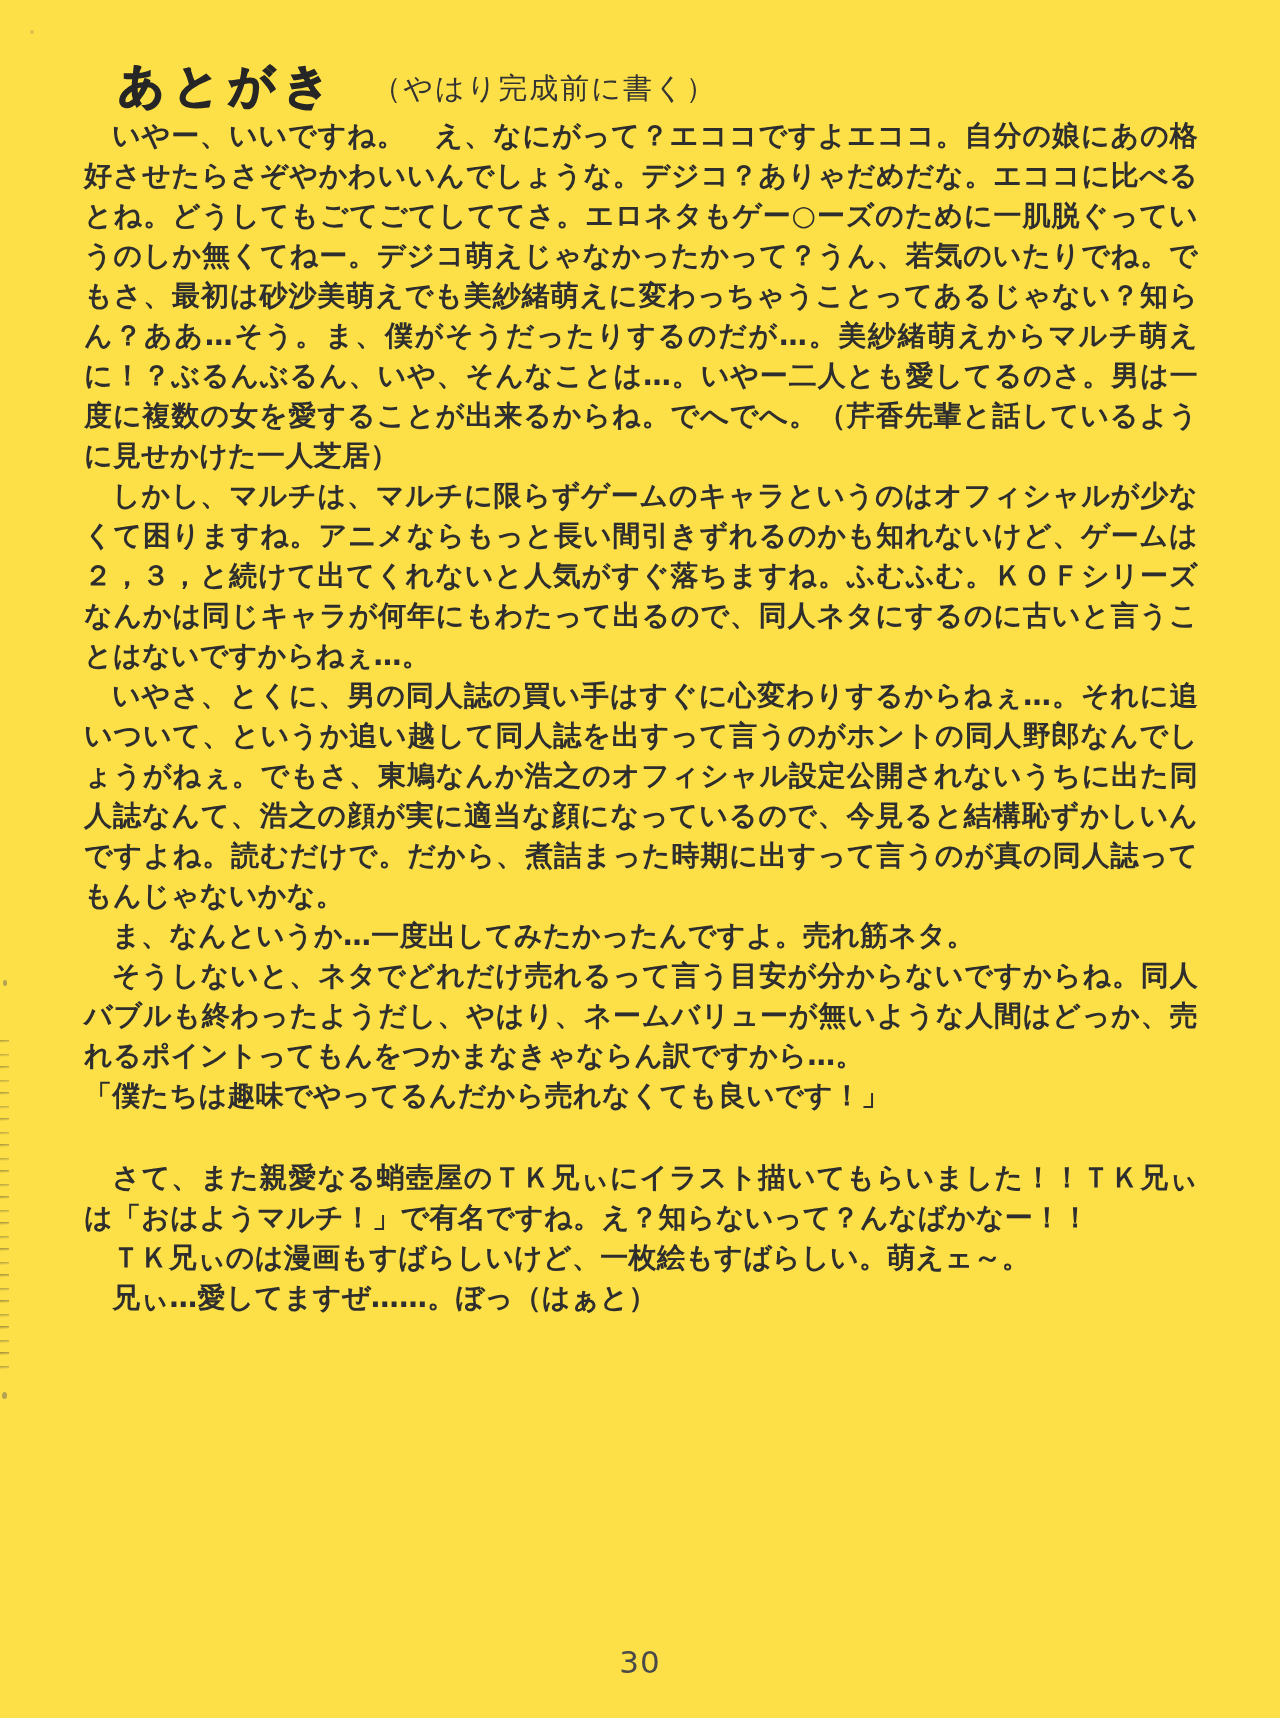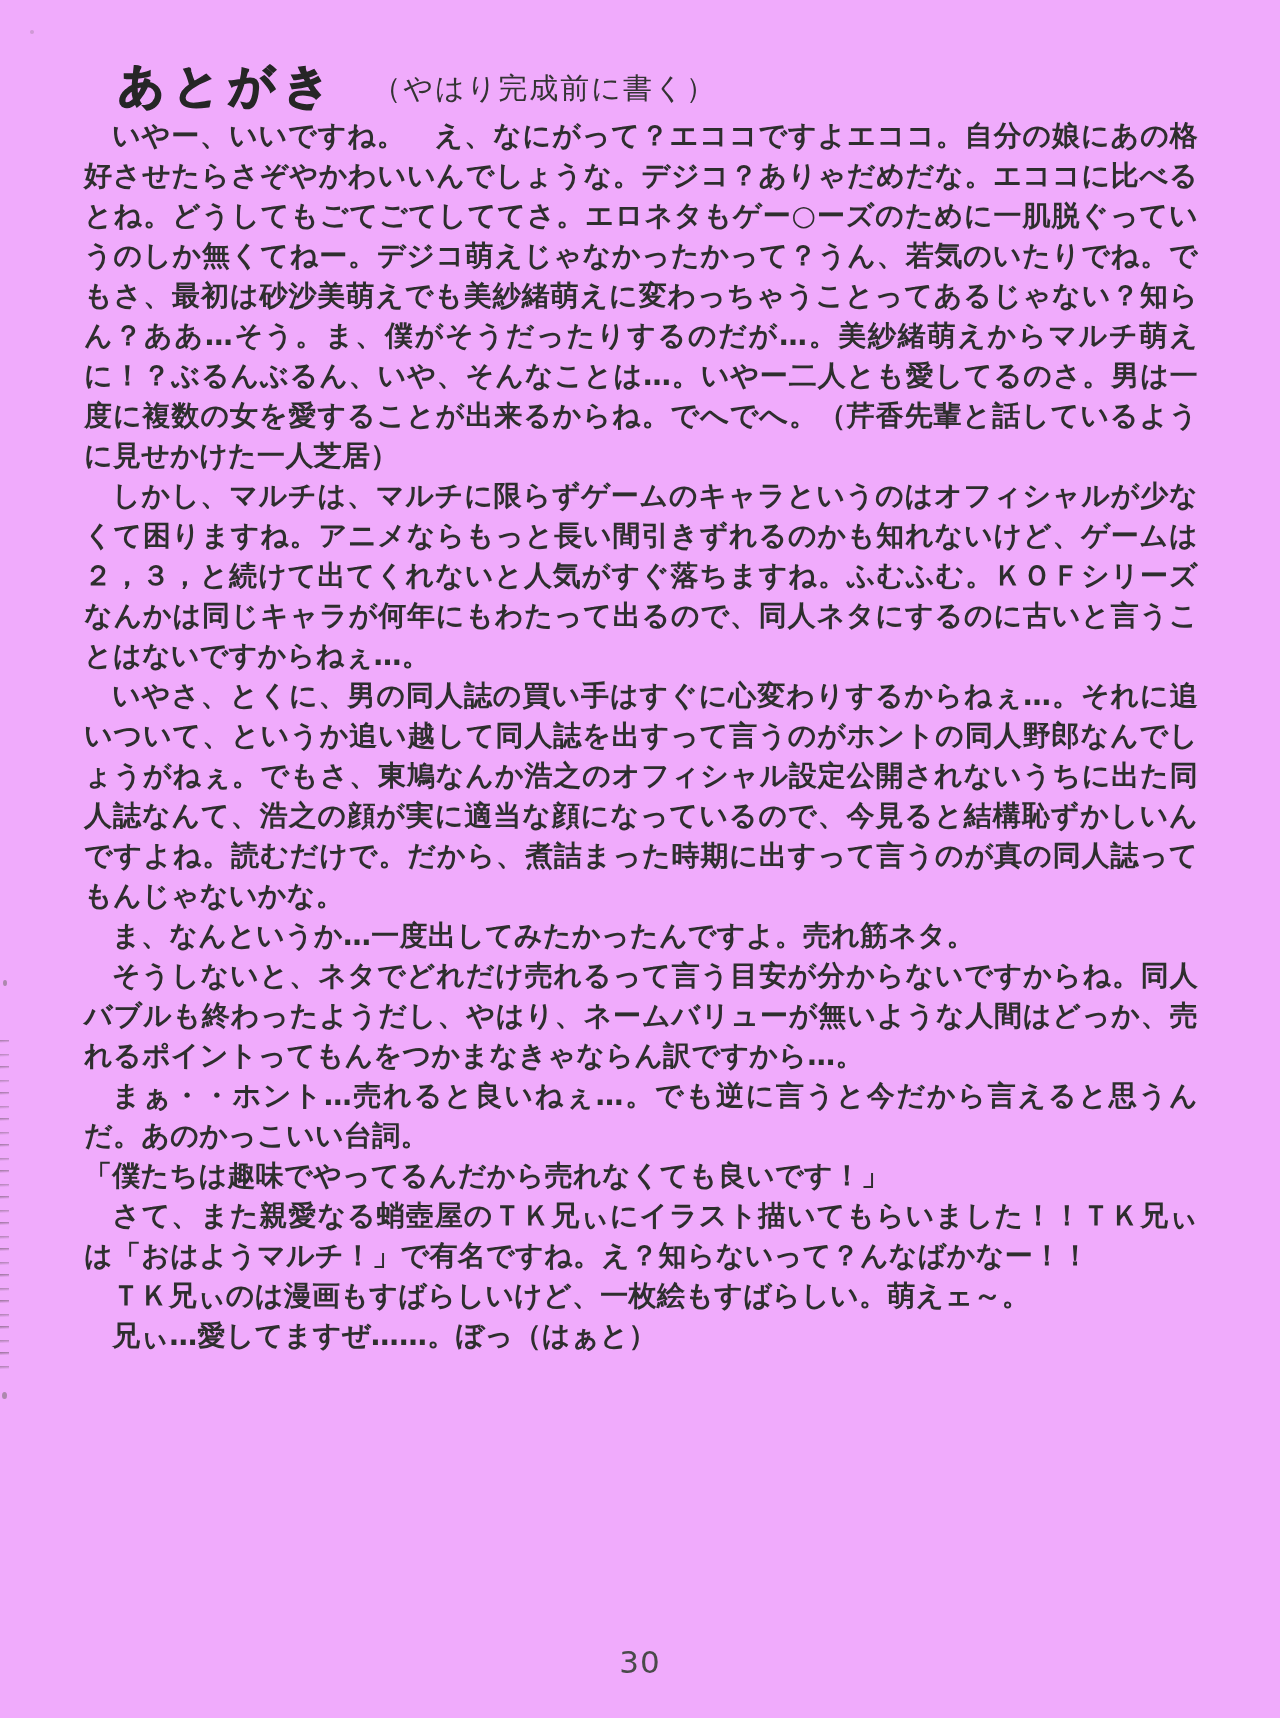--- a/index.html
+++ b/index.html
@@ -6,21 +6,21 @@
   body{
     width:1280px;height:1718px;
     background:#fdfdfb;
     font-family:"DejaVu Sans",sans-serif;
     color:#2b2b2b;
     position:relative;
     overflow:hidden;
   }
   .page{
     position:absolute;inset:0;
-    background:#f0abfc;
+    background:#fde047;
   }
   .titlebar{
     position:absolute;left:118px;top:62px;width:1080px;
     display:flex;align-items:flex-end;gap:34px;
     white-space:nowrap;
   }
   .title{
     font-size:46px;font-weight:900;color:#262626;
     letter-spacing:8px;
     -webkit-text-stroke:1.5px #262626;
@@ -35,21 +35,21 @@
     position:absolute;left:84px;top:116px;width:1114px;
   }
   .para{
     font-size:28px;font-weight:700;line-height:40px;
     letter-spacing:0.3px;
     text-align:justify;
     text-indent:1em;
     margin:0;color:#2e2e2e;
   }
   .para.noindent{text-indent:0;}
-  .para.gap-before{}
+  .para.gap-before{margin-top:42px;}
   .page-number{
     position:absolute;left:0;right:0;top:1636px;
     text-align:center;
     font-size:31px;color:#4a4a4a;font-weight:400;
     letter-spacing:1px;
     margin-top:8px;
   }
   
   .noise-strip{
     position:absolute;left:0;top:1040px;width:9px;height:330px;
@@ -77,21 +77,20 @@
     <span class="title">あとがき</span>
     <span class="subtitle">（やはり完成前に書く）</span>
   </div>
 
   <div class="body-text">
     <p class="para">いやー、いいですね。　え、なにがって？エココですよエココ。自分の娘にあの格好させたらさぞやかわいいんでしょうな。デジコ？ありゃだめだな。エココに比べるとね。どうしてもごてごてしててさ。エロネタもゲー○ーズのために一肌脱ぐっていうのしか無くてねー。デジコ萌えじゃなかったかって？うん、若気のいたりでね。でもさ、最初は砂沙美萌えでも美紗緒萌えに変わっちゃうことってあるじゃない？知らん？ああ…そう。ま、僕がそうだったりするのだが…。美紗緒萌えからマルチ萌えに！？ぶるんぶるん、いや、そんなことは…。いやー二人とも愛してるのさ。男は一度に複数の女を愛することが出来るからね。でへでへ。（芹香先輩と話しているように見せかけた一人芝居）</p>
     <p class="para">しかし、マルチは、マルチに限らずゲームのキャラというのはオフィシャルが少なくて困りますね。アニメならもっと長い間引きずれるのかも知れないけど、ゲームは２，３，と続けて出てくれないと人気がすぐ落ちますね。ふむふむ。ＫＯＦシリーズなんかは同じキャラが何年にもわたって出るので、同人ネタにするのに古いと言うことはないですからねぇ…。</p>
     <p class="para">いやさ、とくに、男の同人誌の買い手はすぐに心変わりするからねぇ…。それに追いついて、というか追い越して同人誌を出すって言うのがホントの同人野郎なんでしょうがねぇ。でもさ、東鳩なんか浩之のオフィシャル設定公開されないうちに出た同人誌なんて、浩之の顔が実に適当な顔になっているので、今見ると結構恥ずかしいんですよね。読むだけで。だから、煮詰まった時期に出すって言うのが真の同人誌ってもんじゃないかな。</p>
     <p class="para">ま、なんというか…一度出してみたかったんですよ。売れ筋ネタ。</p>
     <p class="para">そうしないと、ネタでどれだけ売れるって言う目安が分からないですからね。同人バブルも終わったようだし、やはり、ネームバリューが無いような人間はどっか、売れるポイントってもんをつかまなきゃならん訳ですから…。</p>
-    <p class="para">まぁ・・ホント…売れると良いねぇ…。でも逆に言うと今だから言えると思うんだ。あのかっこいい台詞。</p>
     <p class="para noindent">「僕たちは趣味でやってるんだから売れなくても良いです！」</p>
     <p class="para gap-before">さて、また親愛なる蛸壺屋のＴＫ兄ぃにイラスト描いてもらいました！！ＴＫ兄ぃは「おはようマルチ！」で有名ですね。え？知らないって？んなばかなー！！</p>
     <p class="para">ＴＫ兄ぃのは漫画もすばらしいけど、一枚絵もすばらしい。萌えェ～。</p>
     <p class="para">兄ぃ…愛してますぜ……。ぼっ（はぁと）</p>
 
   </div>
 
   <div class="page-number">30</div>
 
   <div class="noise-strip"></div>

